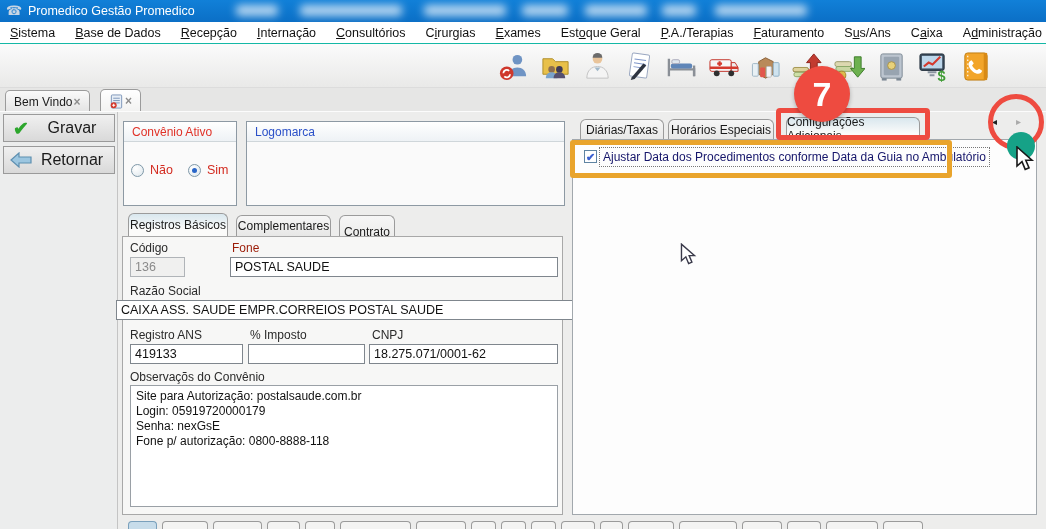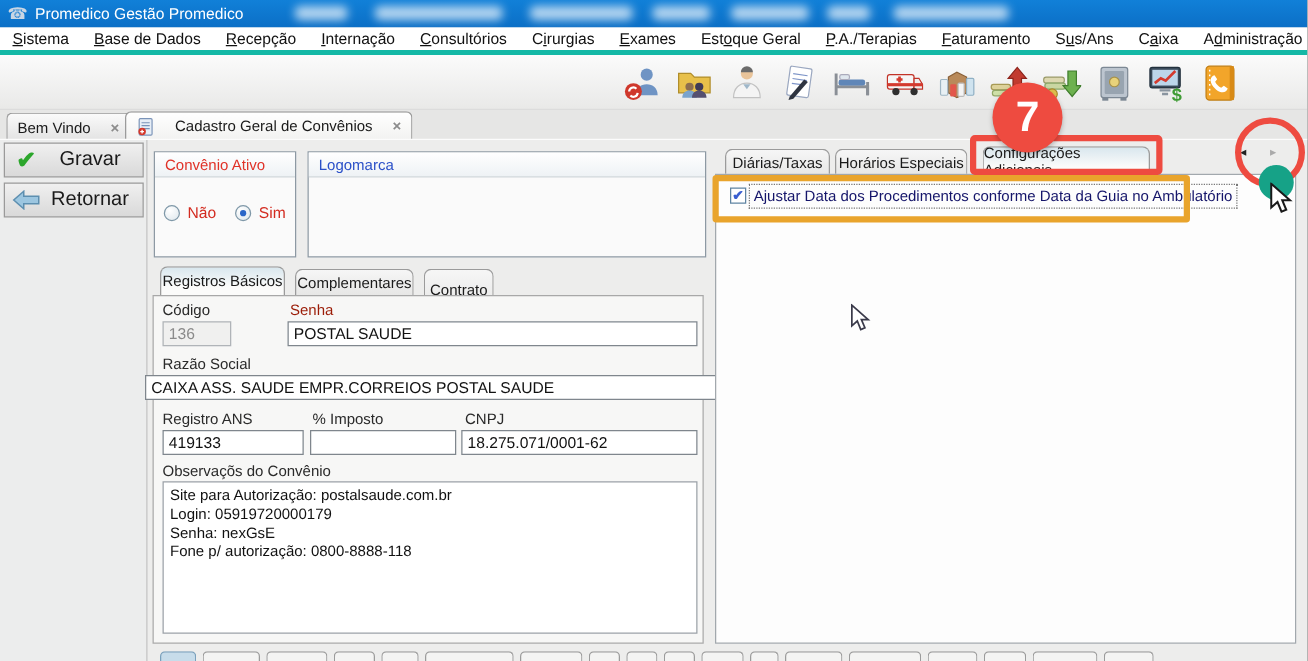--- a/index.html
+++ b/index.html
@@ -10,34 +10,34 @@
     background:#ededec; font-size:12px; color:#1a1a1a;
   }
   
   .titlebar { position:absolute; left:0; top:0; width:1046px; height:22px;
     background:linear-gradient(#1180d8,#0b6fc6); display:flex; align-items:center; }
   .titlebar .app-ico { width:16px; height:16px; margin:0 6px 0 6px; color:#c9d6e4; font-size:13px; line-height:16px; text-align:center; }
   .titlebar .ttl { color:#fff; font-size:12.5px; }
   .blob { position:absolute; top:5px; height:11px; background:rgba(255,255,255,.7); border-radius:4px; filter:blur(4px); }
   
   .menubar { position:absolute; left:0; top:22px; width:1046px; height:22px; background:#ffffff;
-    display:flex; align-items:center; border-bottom:4px solid #14b8a6; }
+    display:flex; align-items:center; border-bottom:1px solid #14b8a6; }
   .menu-item { padding:0 10px; font-size:12.5px; color:#111; cursor:default; white-space:nowrap; }
   .menu-item u { text-decoration:underline; }
   
   .toolbar { position:absolute; left:0; top:44px; width:1046px; height:44px;
     background:linear-gradient(#fbfbfb,#e9e9e8); border-bottom:1px solid #dcdcdc; }
   .tool-icons { position:absolute; left:497px; top:5px; display:flex; gap:9px; }
   .tool-btn { width:33px; height:34px; display:flex; align-items:center; justify-content:center; }
   .tool-btn svg { width:31px; height:31px; }
   
   .tabstrip { position:absolute; left:0; top:88px; width:1046px; height:24px; background:#e6e6e5; }
   .mtab { position:absolute; top:2px; height:22px; border:1px solid #9b9b9b; border-bottom:none;
     border-radius:5px 5px 0 0; background:linear-gradient(#fafafa,#e3e3e3); display:flex; align-items:center;
-    padding:0 8px; font-size:12px; gap:16px; }
+    padding:0 8px; font-size:12px; gap:1px; }
   .mtab.active { background:linear-gradient(#ffffff,#f2f2f1); top:1px; height:23px; }
   .mtab .x { color:#8c8c8c; font-weight:bold; font-size:12px; }
   .edgeline { position:absolute; left:0; top:111px; width:1046px; height:1px; background:#fcfcfc; }
   
   .sidebar { position:absolute; left:0; top:112px; width:118px; height:417px; background:#eceded; border-right:1px solid #c4c4c4; }
   .side-btn { position:absolute; left:3px; width:112px; height:28px; background:linear-gradient(#f0f0f0,#d9d9d9);
     border:1px solid #9a9a9a; display:flex; align-items:center; }
   .side-btn .bico { width:34px; text-align:center; }
   .side-btn .blabel { flex:1; text-align:center; font-size:16px; padding-right:8px; }
   
@@ -239,21 +239,20 @@
     </div>
     <div class="mtab active" style="left:100px">
       <span style="display:flex">
         <svg width="15" height="15" viewBox="0 0 16 16">
             <rect x="2.5" y="1" width="11" height="14" rx="1" fill="#e7eef6" stroke="#7a93b8"></rect>
             <path d="M4.5 4.5h7M4.5 7h7M4.5 9.5h7" stroke="#7a93b8" stroke-width="1"></path>
             <circle cx="5" cy="12" r="3.2" fill="#d4372a"></circle>
             <path d="M3.4 12h3.2M5 10.4v3.2" stroke="#fff" stroke-width="1.1"></path>
           </svg>
       </span>
-      <span>Cadastro Geral de Convênios</span>
       <span class="x">×</span>
     </div>
   </div>
   <div class="edgeline"></div>
 
   <div class="sidebar">
     <div class="side-btn" style="top:2px">
       <span class="bico" style="color:#2ca62c;font-size:19px;font-weight:bold">✔</span>
       <span class="blabel">Gravar</span>
     </div>
@@ -291,21 +290,21 @@
   </div>
   <div class="stab" style="left:339px;top:215px;width:56px;height:33px">
     <span>Contrato</span>
   </div>
 
   <div class="formpanel"></div>
 
   <span class="flabel" style="left:130px;top:241px">Código</span>
   <div class="tbx dis" style="left:130px;top:257px;width:55px">136</div>
 
-  <span class="flabel maroon" style="left:232px;top:241px">Senha</span>
+  <span class="flabel maroon" style="left:232px;top:241px">Fone</span>
   <div class="tbx" style="left:230px;top:257px;width:328px">POSTAL SAUDE</div>
 
   <span class="flabel" style="left:130px;top:284px">Razão Social</span>
   <div class="tbx" style="left:116px;top:300px;width:488px">CAIXA ASS. SAUDE EMPR.CORREIOS POSTAL SAUDE</div>
 
   <span class="flabel" style="left:130px;top:328px">Registro ANS</span>
   <div class="tbx" style="left:130px;top:344px;width:113px">419133</div>
 
   <span class="flabel" style="left:250px;top:328px">% Imposto</span>
   <div class="tbx" style="left:248px;top:344px;width:117px"></div>

